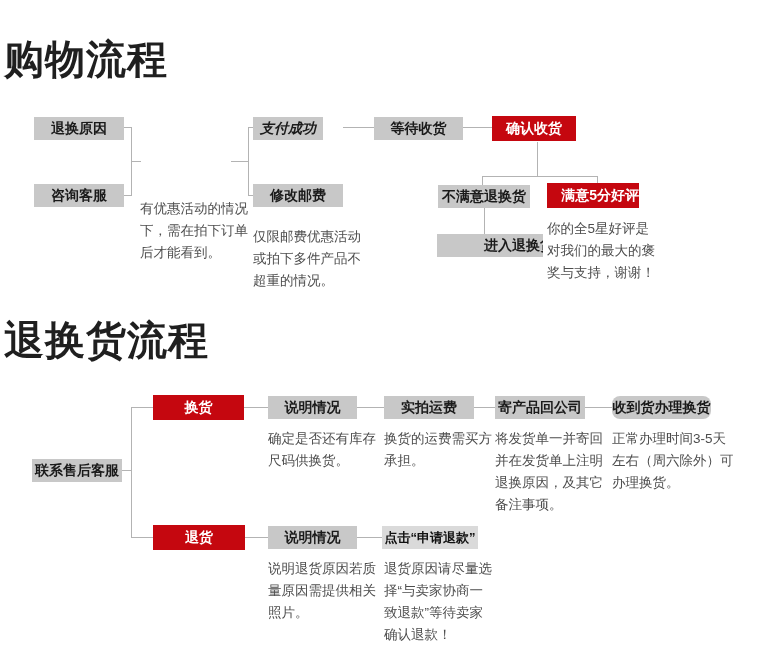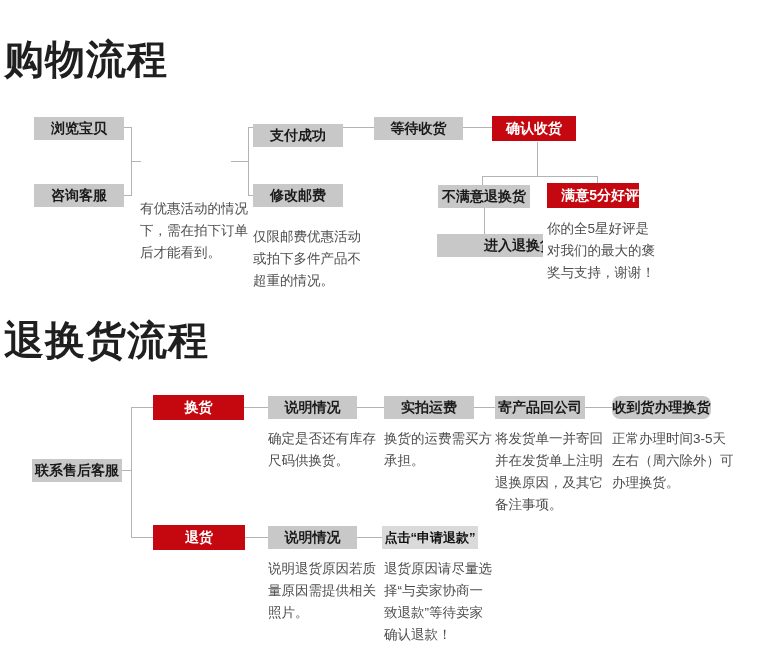--- a/index.html
+++ b/index.html
@@ -73,23 +73,23 @@
   <div class="line" style="left:248px; top:127px; width:8px;  height:1px;"></div>
   <div class="line" style="left:248px; top:195px; width:8px;  height:1px;"></div>
   <div class="line" style="left:343px; top:127px; width:31px; height:1px;"></div>
   <div class="line" style="left:463px; top:127px; width:29px; height:1px;"></div>
   <div class="line" style="left:537px; top:142px; width:1px;  height:35px;"></div>
   <div class="line" style="left:482px; top:176px; width:116px;height:1px;"></div>
   <div class="line" style="left:482px; top:176px; width:1px;  height:10px;"></div>
   <div class="line" style="left:597px; top:176px; width:1px;  height:8px;"></div>
   <div class="line" style="left:484px; top:207px; width:1px;  height:27px;"></div>
 
-  <div class="node" style="left:34px;  top:117px; width:90px;">浏览宝贝</div>
+  <div class="node" style="left:34px;  top:117px; width:90px;">退换原因</div>
   <div class="node" style="left:34px;  top:184px; width:90px;">咨询客服</div>
-  <div class="node" style="left:253px; top:124px; width:90px;">支付成功</div>
+  <div class="node" style="left:253px; top:117px; width:70px;font-style:italic;">支付成功</div>
   <div class="node" style="left:253px; top:184px; width:90px;">修改邮费</div>
   <div class="node" style="left:374px; top:117px; width:89px;">等待收货</div>
   <div class="node red" style="left:492px; top:116px; width:84px;">确认收货</div>
   <div class="node" style="left:438px; top:185px; width:92px;">不满意退换货</div>
   <div class="node red" style="left:547px; top:183px; width:92px;text-align:right;">满意5分好评</div>
   <div class="node" style="left:437px; top:234px; width:106px;padding-left:47px;">进入退换货流程</div>
 
   <div class="note" style="left:140px; top:198px; width:130px;">有优惠活动的情况
 下，需在拍下订单
 后才能看到。</div>

